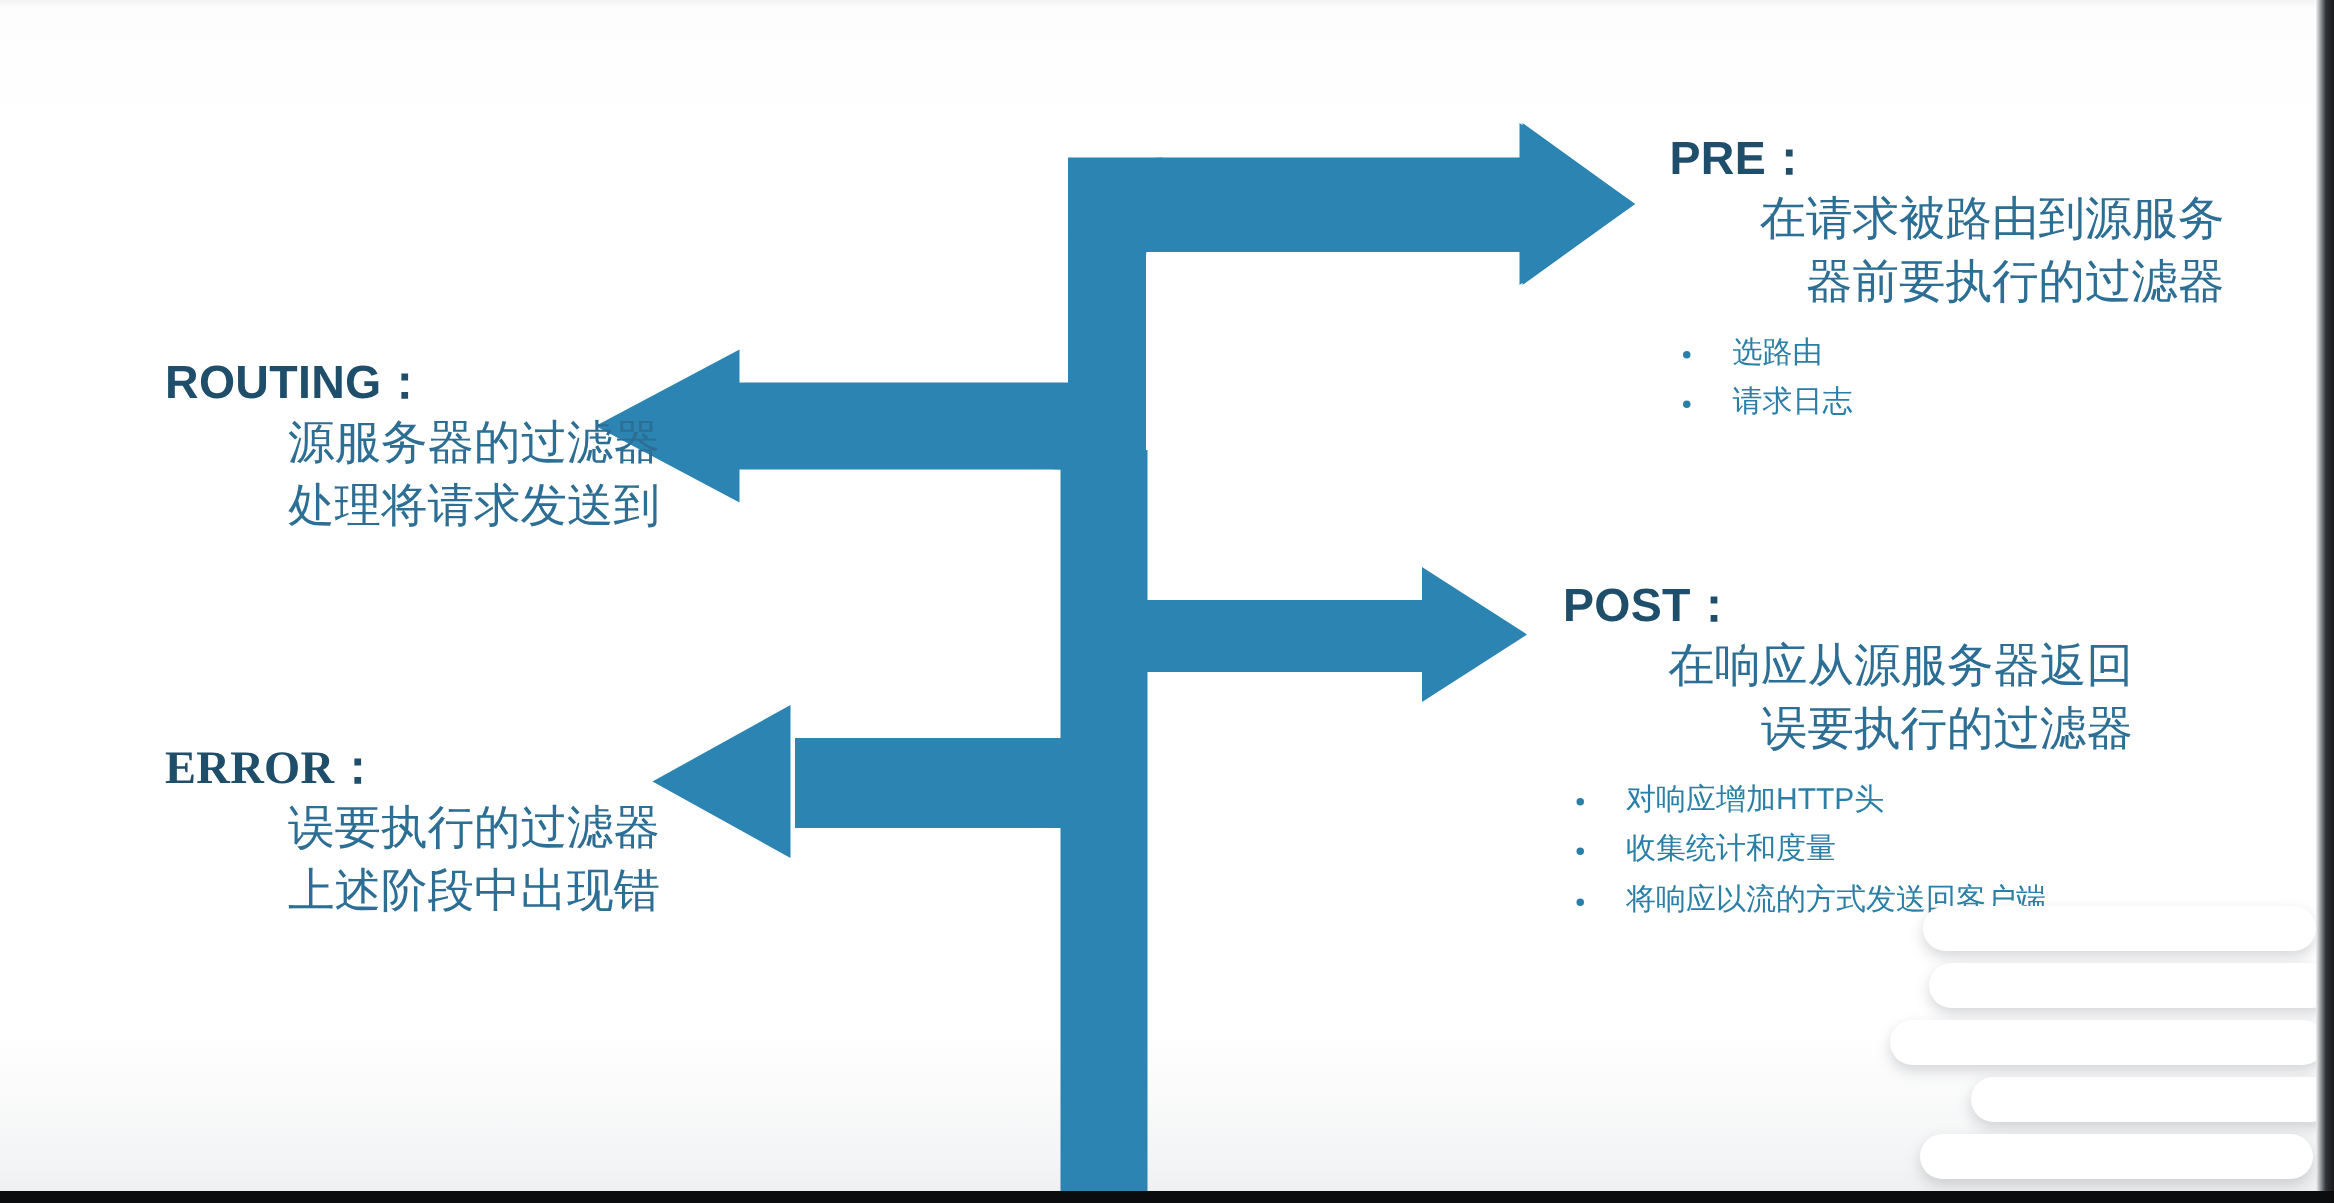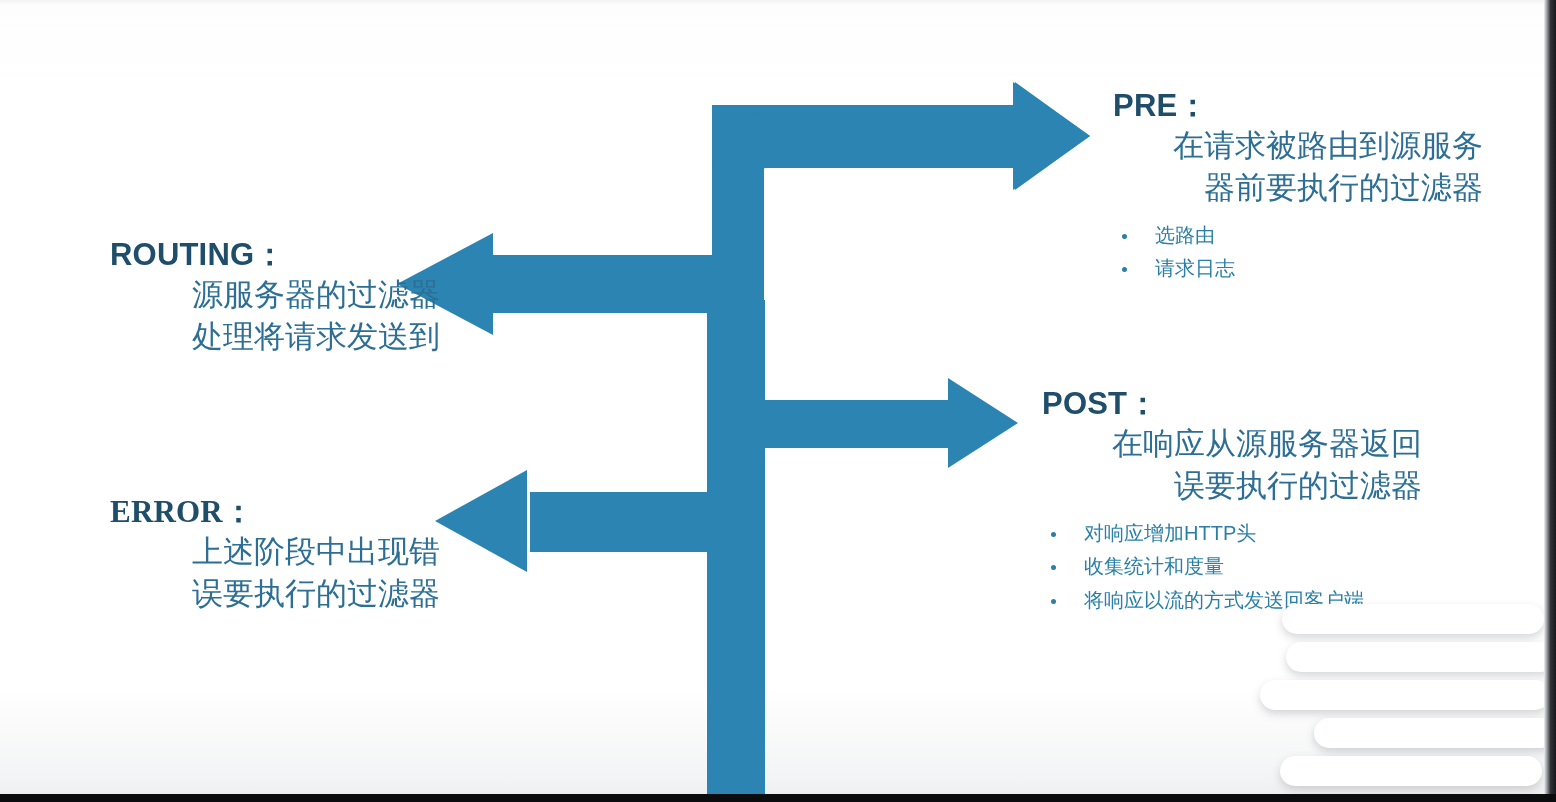--- a/index.html
+++ b/index.html
@@ -191,22 +191,22 @@
     <div class="hd">ROUTING：</div>
     <div class="body-txt">
       <div>源服务器的过滤器</div>
       <div>处理将请求发送到</div>
     </div>
   </div>
 
   <div class="block" id="blk-error">
     <div class="hd">ERROR：</div>
     <div class="body-txt">
+      <div>误要执行的过滤器</div>
       <div>上述阶段中出现错</div>
-      <div>误要执行的过滤器</div>
     </div>
   </div>
 
   <div id="card-stack">
     <div class="card c1"></div>
     <div class="card c2"></div>
     <div class="card c3"></div>
     <div class="card c4"></div>
     <div class="card c5"></div>
   </div>

